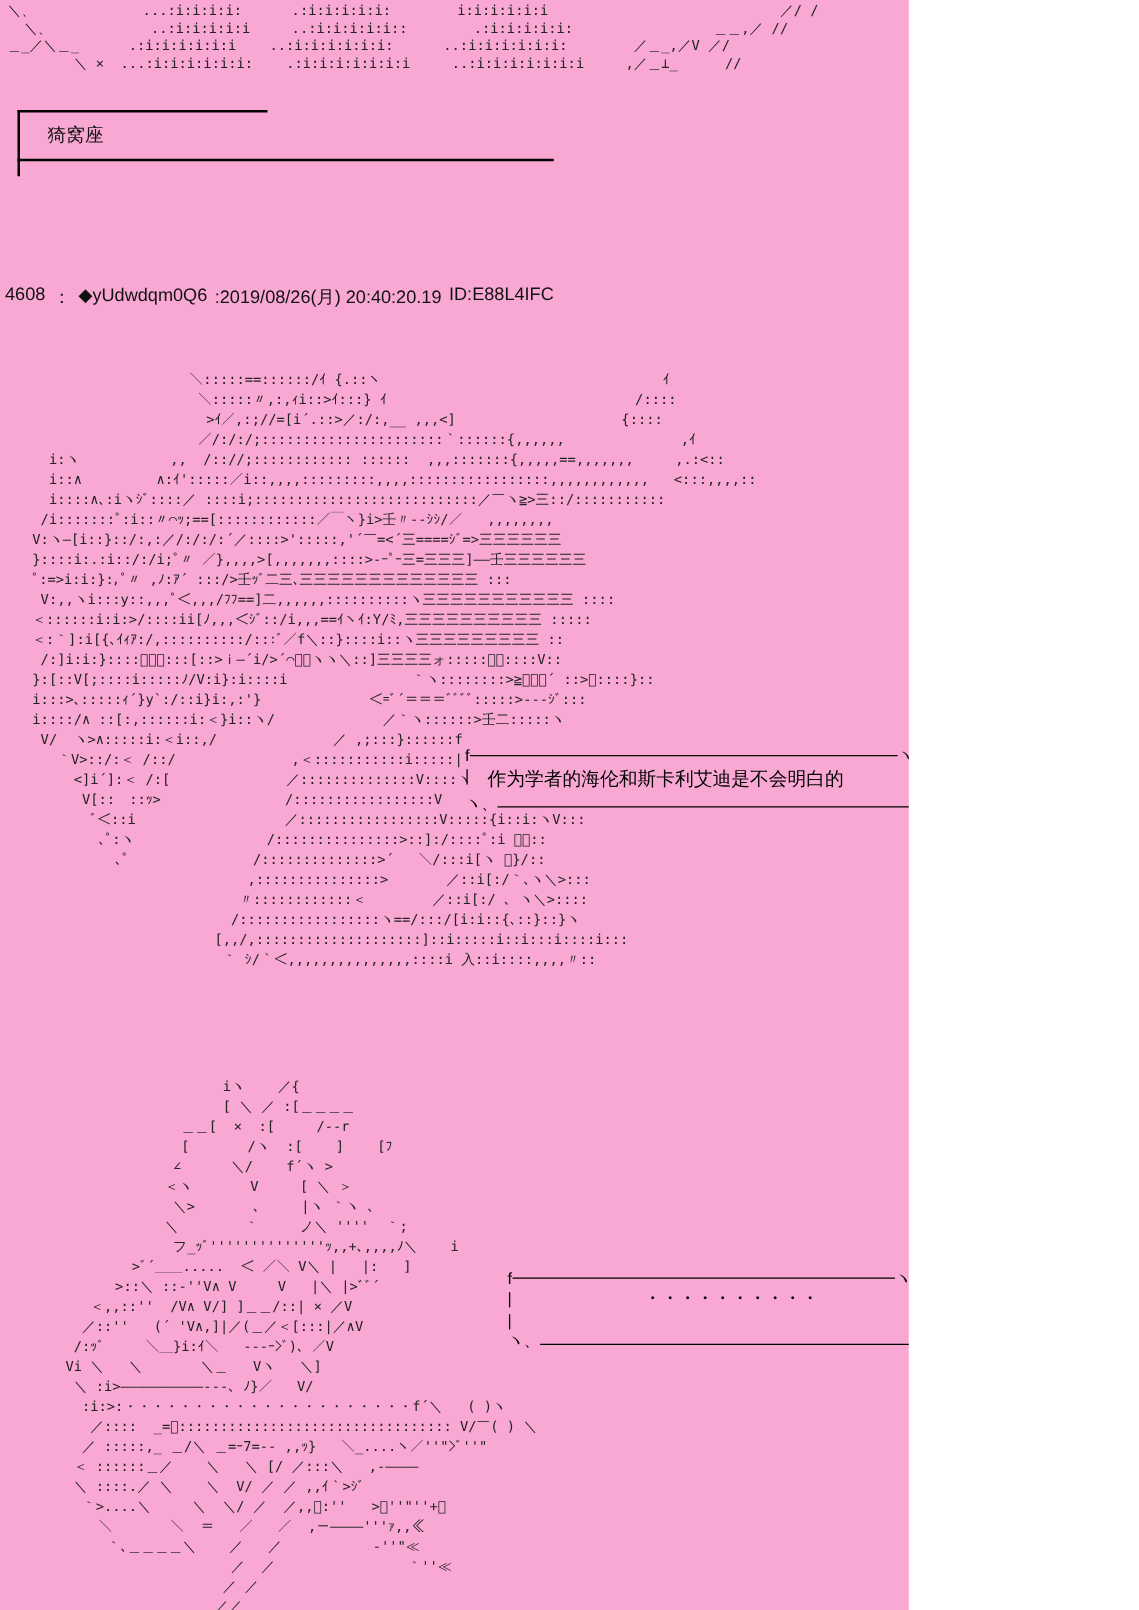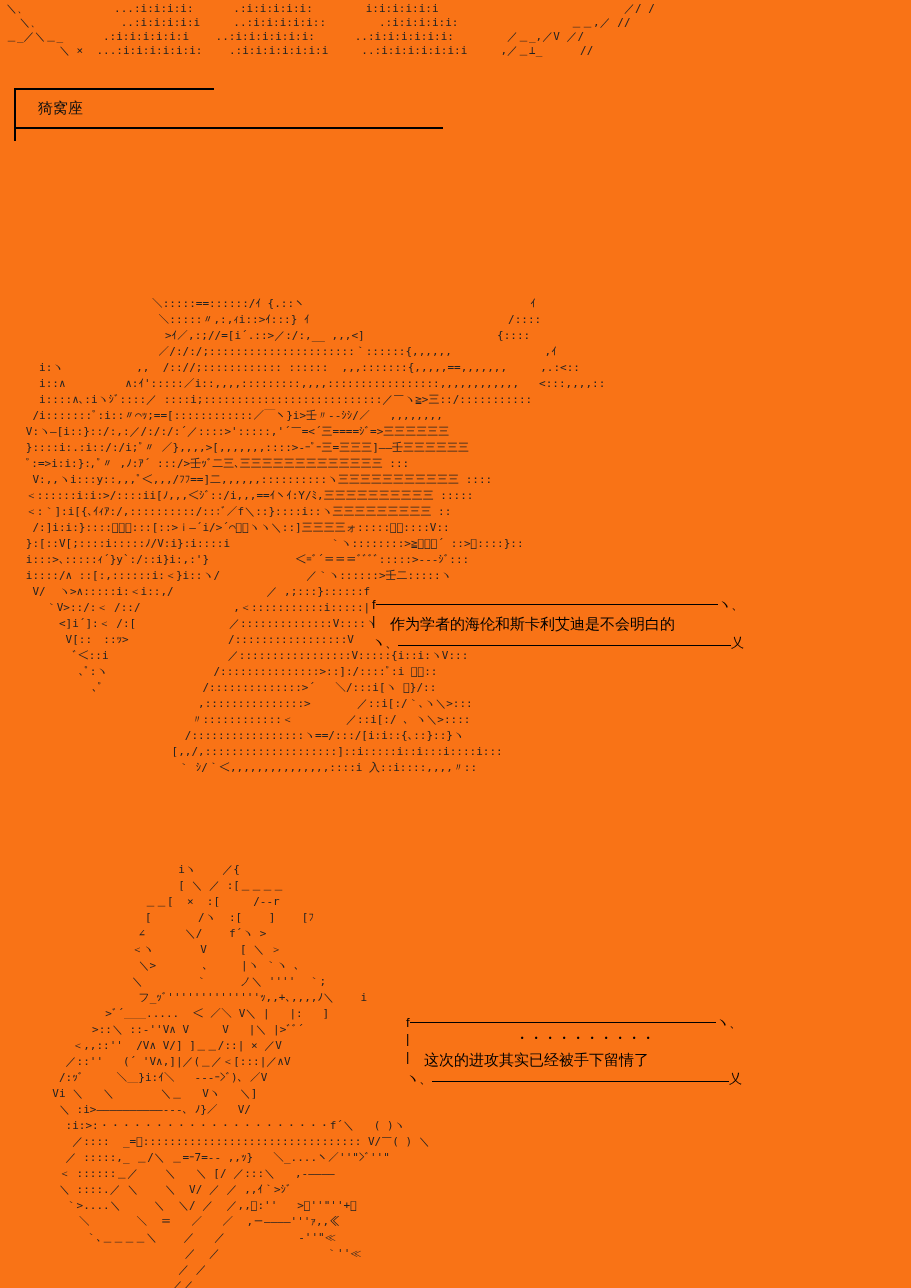--- a/index.html
+++ b/index.html
@@ -1,16 +1,16 @@
 <!DOCTYPE html>
 <html><head>
 <meta charset="utf-8">
 <style>
   html,body{margin:0;padding:0;background:#ffffff;}
-  #page{position:relative;width:911px;height:1288px;background:#f97316;overflow:hidden;
+  #page{position:relative;width:727px;height:1288px;background:#f9a8d4;overflow:hidden;
         font-family:"Liberation Sans",sans-serif;color:#000;}
   pre.aa{margin:0;position:absolute;font-family:"DejaVu Sans Mono",monospace;
          font-size:11px;line-height:16px;color:#222;white-space:pre;letter-spacing:0;}
   #top-art{left:6px;top:2px;line-height:14px;}
   #aa1{left:6px;top:296px;}
   #aa2{left:6px;top:862px;}
 
   
   .hline,.vline{position:absolute;background:#000;}
   #label-top{left:14px;top:88px;width:200px;height:2px;}
@@ -46,20 +46,27 @@
   ＼、            ..:i:i:i:i:i     ..:i:i:i:i:i::        .:i:i:i:i:i:                 ＿＿,／ //
 ＿_／＼＿_      .:i:i:i:i:i:i    ..:i:i:i:i:i:i:      ..:i:i:i:i:i:i:        ／＿_,／V ／/
         ＼ ×  ...:i:i:i:i:i:i:    .:i:i:i:i:i:i:i     ..:i:i:i:i:i:i:i     ,／＿⊥_ゞ    //</pre>
 
   <div id="label-top" class="hline"></div>
   <div id="label-vline" class="vline"></div>
   <div id="label-bottom" class="hline"></div>
   <div id="label-text">猗窝座</div>
 
 
+  <div id="post-header">
+    <span>4608</span>
+    <span>：</span>
+    <span>◆yUdwdqm0Q6</span>
+    <span>:2019/08/26(月) 20:40:20.19</span>
+    <span>ID:E88L4IFC</span>
+  </div>
 
   <pre id="aa1" class="aa">                      ＼:::::==::::::/ｲ {.::ヽ                                  ｲ
                        ＼:::::〃,:,ｨi::&gt;ｲ:::} ｲ                              /::::
                         &gt;ｲ／,:;//=[i´.::&gt;／:/:,__ ,,,&lt;]                    {::::
                        ／/:/:/;::::::::::::::::::::::｀::::::{,,,,,,              ,ｲ
      i:ヽ           ,,  /:://;:::::::::::: ::::::  ,,,:::::::{,,,,,==,,,,,,,     ,.:&lt;::
      i::∧         ∧:ｲ':::::／i::,,,,:::::::::,,,,:::::::::::::::::,,,,,,,,,,,,   &lt;:::,,,,::
      i::::∧､:iヽｼﾞ::::／ ::::i;:::::::::::::::::::::::::::／￣ヽ≧&gt;三::/:::::::::::
     /i:::::::ﾟ:i::〃⌒ｯ;==[::::::::::::／￣ヽ}i&gt;壬〃--ｼｼ/／   ,,,,,,,,
    V:ヽ―[i::}::/:,:／/:/:/:´／::::&gt;':::::,'´￣=&lt;´三====ｼﾞ=&gt;三三三三三三
@@ -135,21 +142,20 @@
       <span class="b-gl">f</span>
       <span class="b-line"></span>
       <span class="b-gl">ヽ、</span>
     </div>
     <div class="b-row b-mid">
       <span class="b-bar">|</span>
       <span class="b-dots">・・・・・・・・・・</span>
     </div>
     <div class="b-row b-mid">
       <span class="b-bar">|</span>
-      <span class="b-text">这次的进攻其实已经被手下留情了</span>
     </div>
     <div class="b-row b-bot">
       <span class="b-gl">ヽ、</span>
       <span class="b-line"></span>
       <span class="b-gl">乂</span>
     </div>
   </div>
 
 </div>
 

